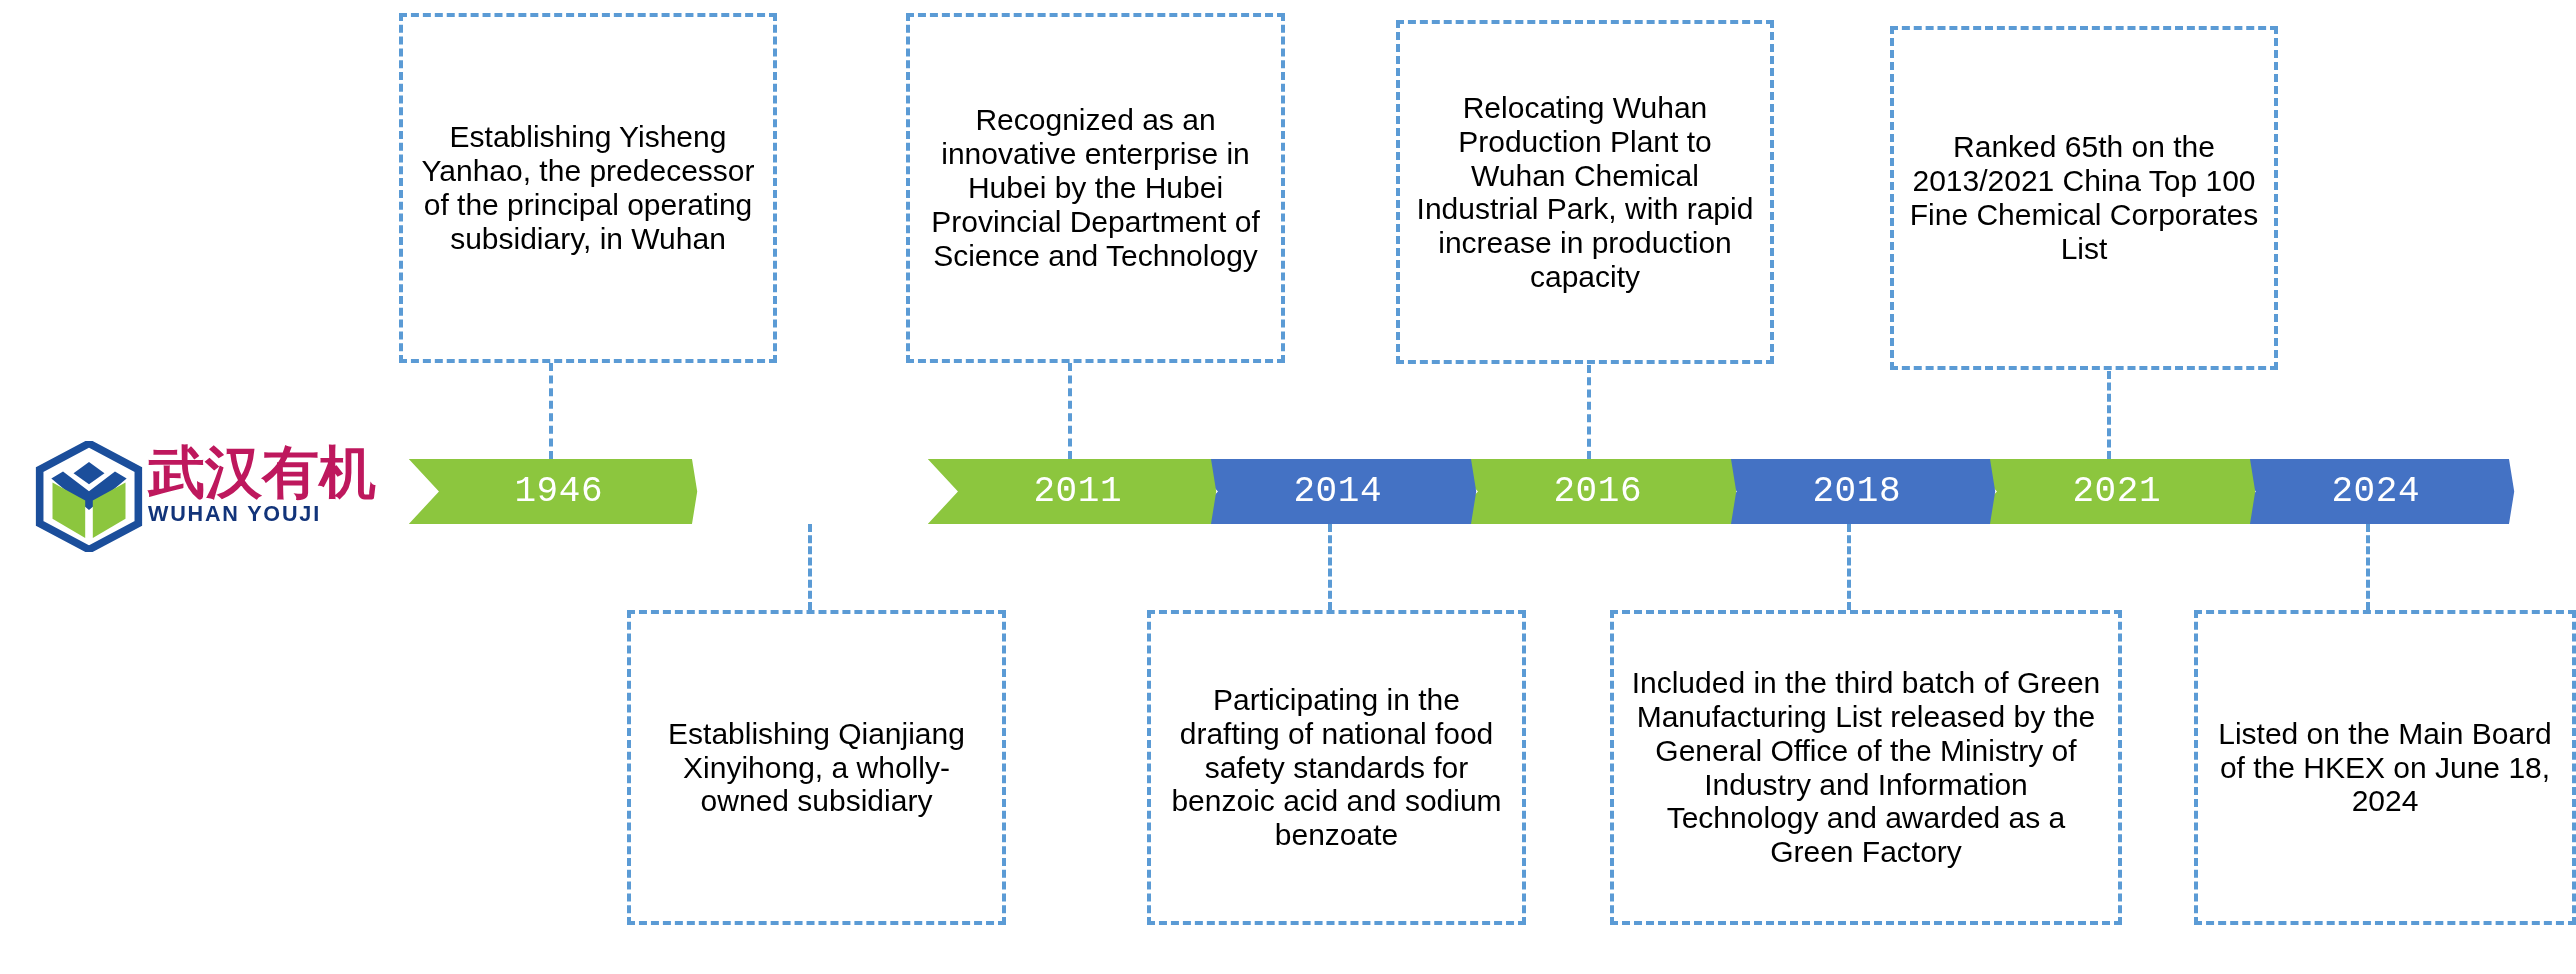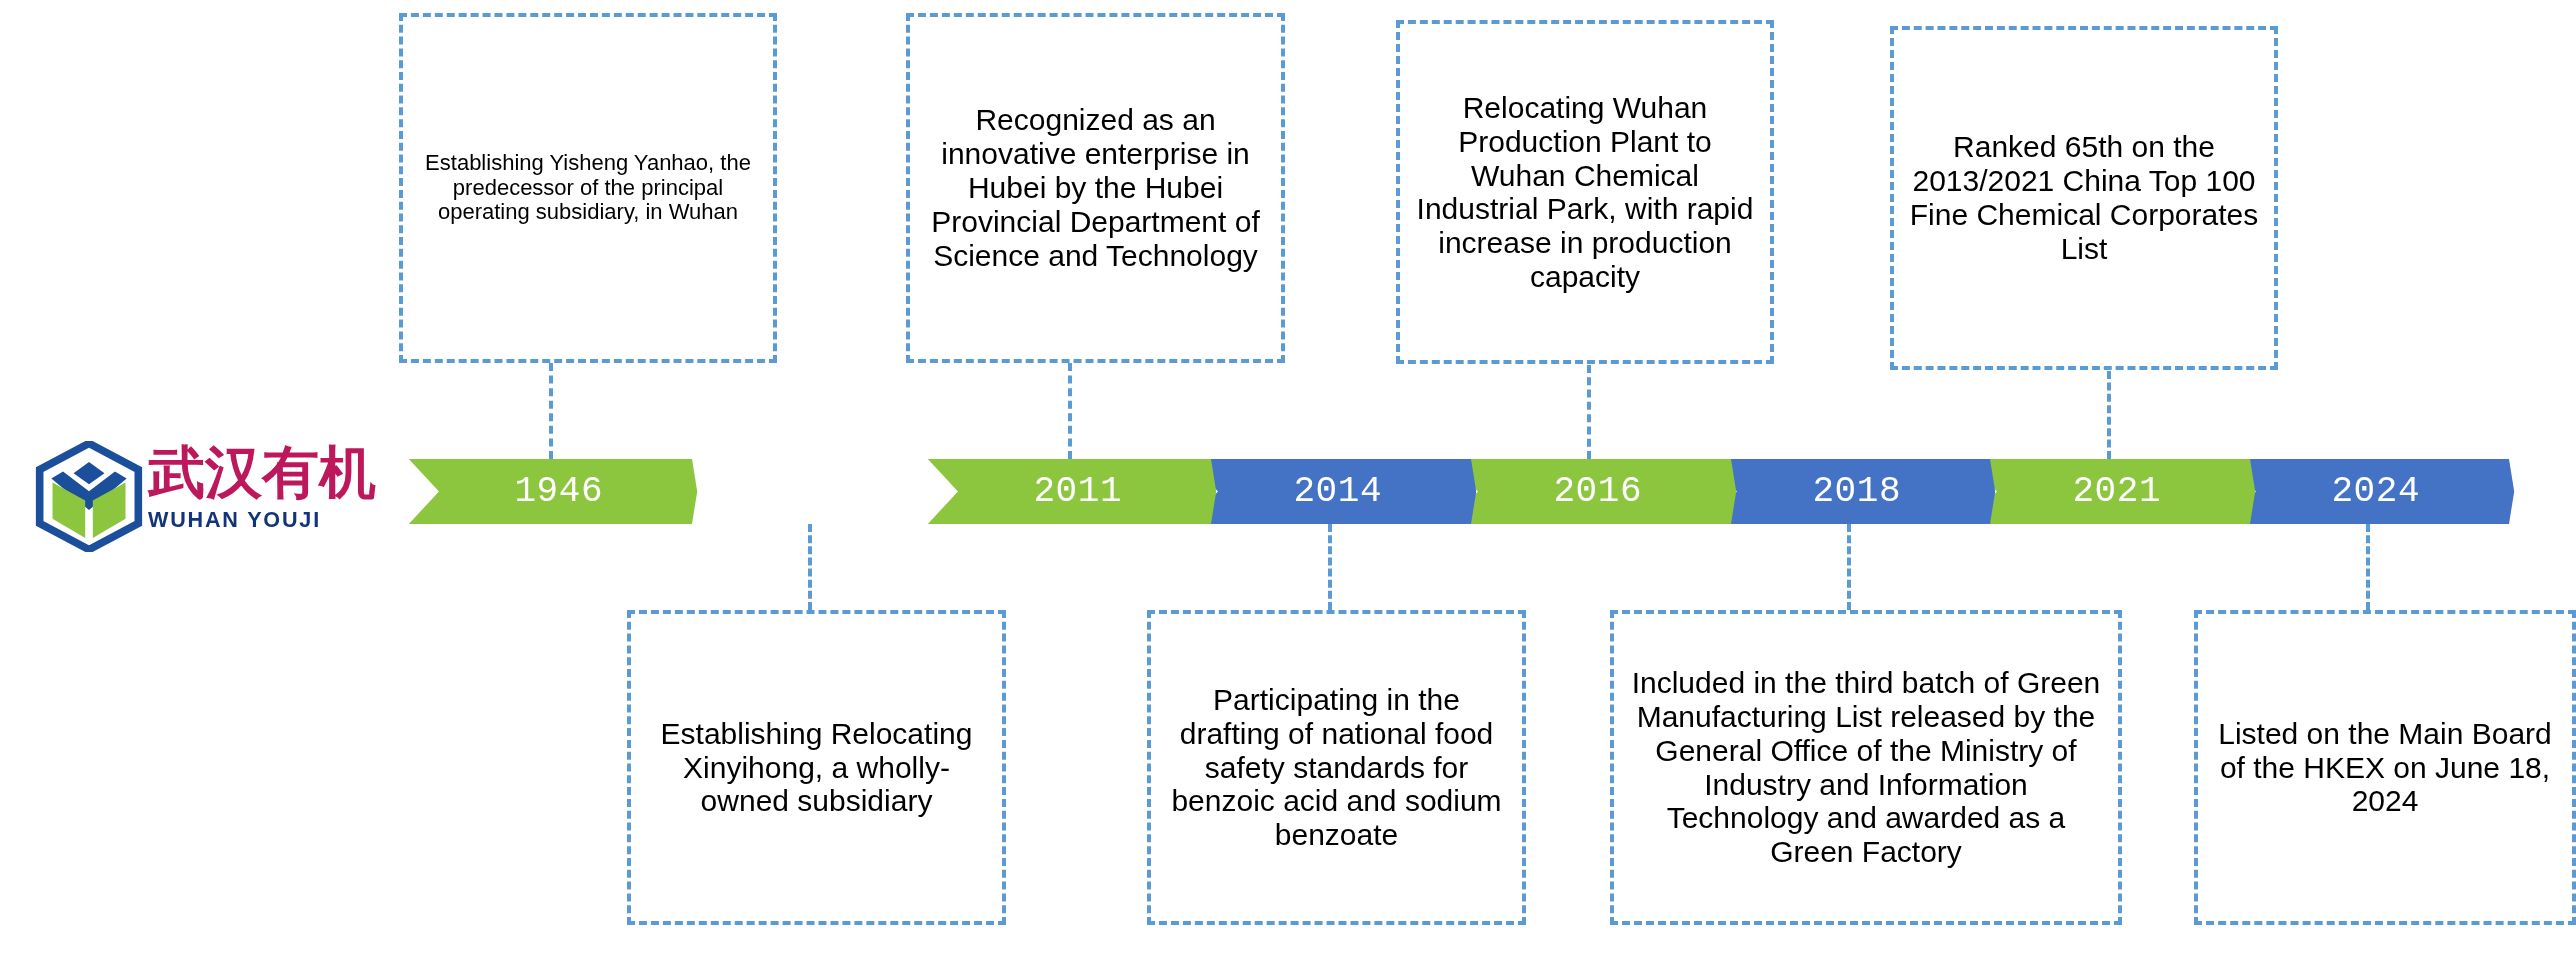--- a/index.html
+++ b/index.html
@@ -46,21 +46,21 @@
     color: #be185d;
     letter-spacing: 0px;
     line-height: 1;
     white-space: nowrap;
   }
   .logo-en {
     font-size: 21.6px;
     font-weight: bold;
     color: #12347A;
     letter-spacing: 1.8px;
-    margin-top: 6px;
+    margin-top: 0;
     white-space: nowrap;
   }
 
   
   .bar {
     position: absolute;
     left: 408px;
     top: 459px;
     width: 2077px;
     height: 65px;
@@ -176,25 +176,25 @@
       <div class="chev" style="left: 1817px; width: 290px; z-index: 1;">
         <svg width="290" height="65" viewBox="0 0 497 112" style="position: absolute; left: 0px; top: 0px;">
           <polygon points="0,0 488,0 497,56 488,112 0,112 52,56" fill="#4472C4"></polygon>
         </svg>
         <span class="chev-label">2024</span>
       </div>
     </div>
 
   <div id="overlays">
       <div class="box" style="left: 399px; top: 13px; width: 378px; height: 350px;">
-        <div class="box-text" style="font-size: 22px; text-align: center;">Establishing Yisheng Yanhao, the predecessor of the principal operating subsidiary, in Wuhan</div>
+        <div class="box-text" style="font-size: 30px; text-align: center;">Establishing Yisheng Yanhao, the predecessor of the principal operating subsidiary, in Wuhan</div>
       </div>
       <div class="connector" style="left: 549px; top: 363px; height: 96px;"></div>
       <div class="box" style="left: 627px; top: 610px; width: 379px; height: 315px;">
-        <div class="box-text" style="font-size: 30px;">Establishing Relocating Xinyihong, a wholly-owned subsidiary</div>
+        <div class="box-text" style="font-size: 30px;">Establishing Qianjiang Xinyihong, a wholly-owned subsidiary</div>
       </div>
       <div class="connector" style="left: 808px; top: 524px; height: 86px;"></div>
       <div class="box" style="left: 906px; top: 13px; width: 379px; height: 350px;">
         <div class="box-text" style="font-size: 30px;">Recognized as an innovative enterprise in Hubei by the Hubei Provincial Department of Science and Technology</div>
       </div>
       <div class="connector" style="left: 1068px; top: 363px; height: 96px;"></div>
       <div class="box" style="left: 1147px; top: 610px; width: 379px; height: 315px;">
         <div class="box-text" style="font-size: 30px;">Participating in the drafting of national food safety standards for benzoic acid and sodium benzoate</div>
       </div>
       <div class="connector" style="left: 1328px; top: 524px; height: 86px;"></div>

